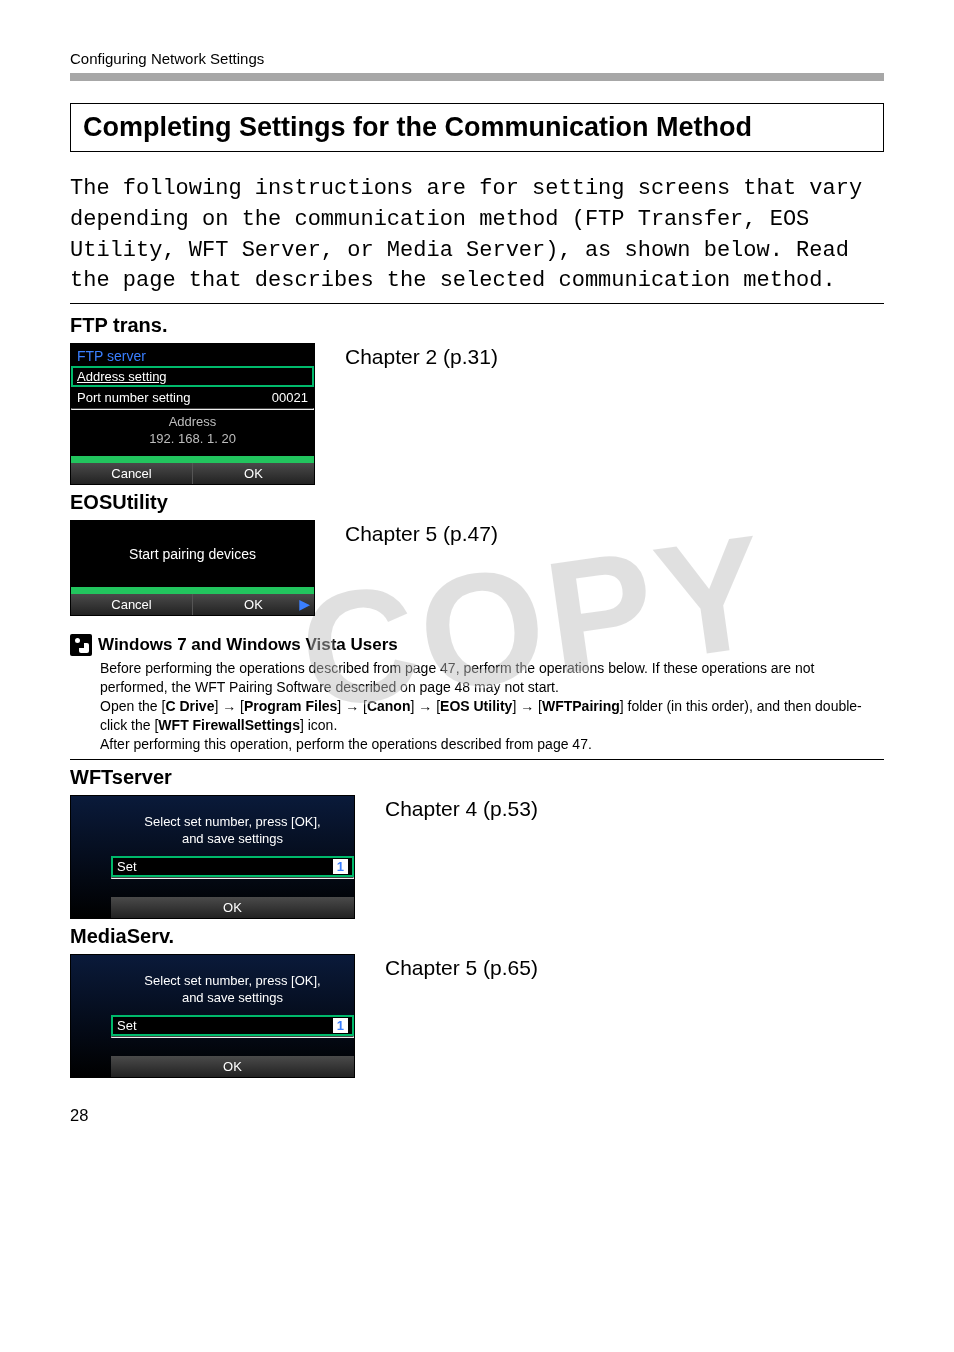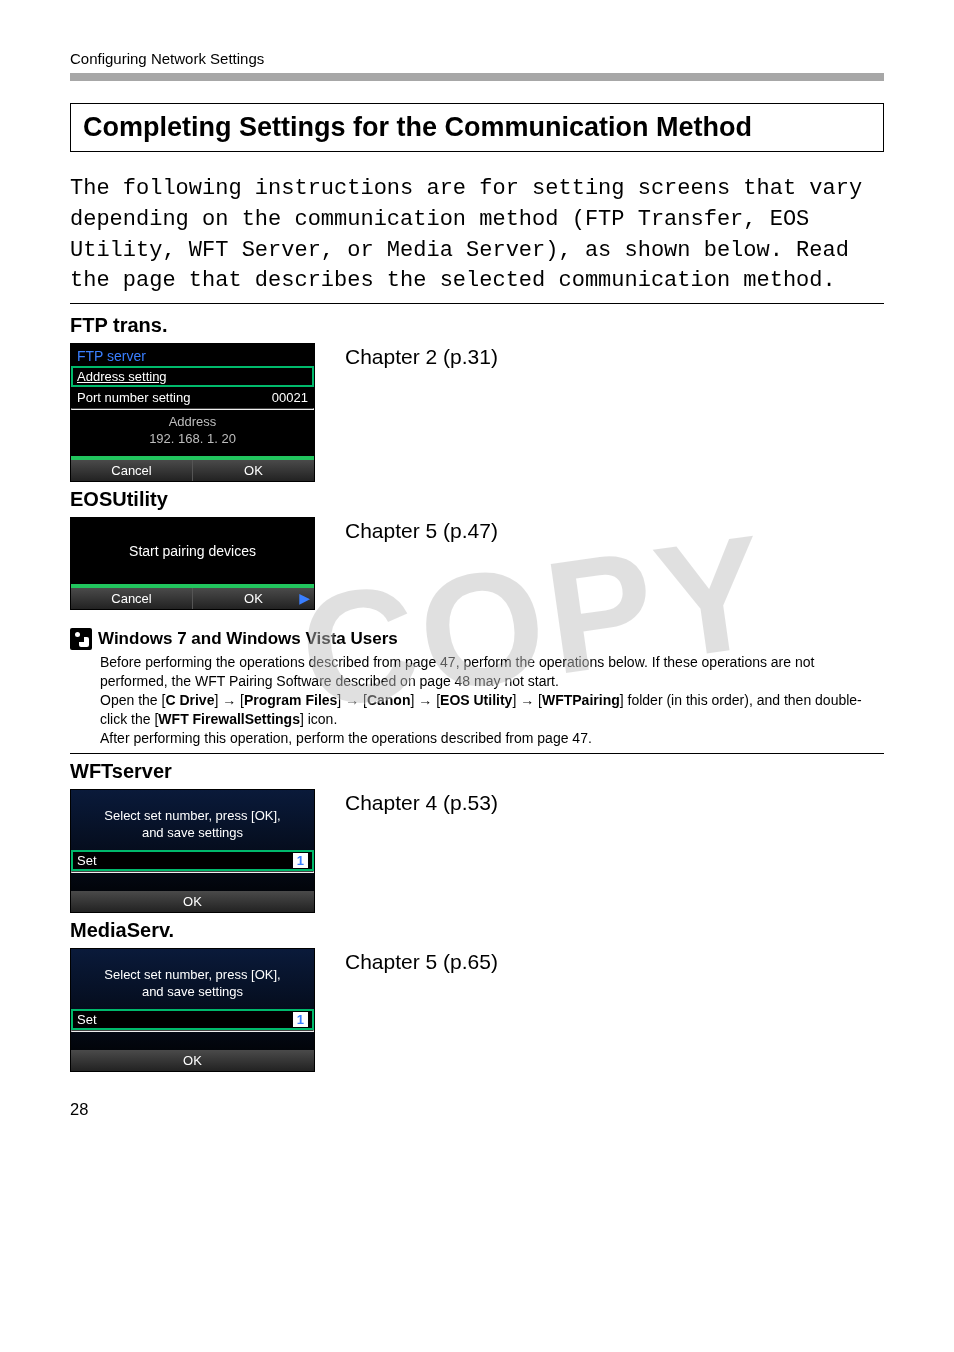--- a/index.html
+++ b/index.html
@@ -87,21 +87,21 @@
   .cam .center-block {
     text-align: center;
     padding: 4px 0 8px 0;
     color: #bdbdbd;
     font-size: 13px;
     line-height: 1.3;
   }
   .cam .center-block.white { color:#fff; }
   .cam .btnrow {
     display: flex;
-    border-top: 4px solid #22c55e;
+    border-top: 7px solid #22c55e;
   }
   .cam .btnrow .btn {
     flex: 1;
     text-align: center;
     padding: 3px 0;
     background: linear-gradient(#4a4a4a,#222);
     font-size: 13px;
   }
   .cam .btnrow .btn + .btn { border-left:1px solid #555;}
   .cam .okbar {
@@ -134,20 +134,21 @@
   }
   .cam .big-center {
     height: 66px;
     display:flex;
     align-items:center;
     justify-content:center;
     font-size: 14px;
   }
   .cam-blue {
     background: linear-gradient(#0a1a3a,#000);
+    padding-left: 40px;
   }
   .cam .thinrule { border-top:1px solid #444; margin:0;}
   .cam .gap { height: 18px; }
 
   
   .note {
     margin-top: 18px;
     margin-bottom: 4px;
   }
   .note-head {

